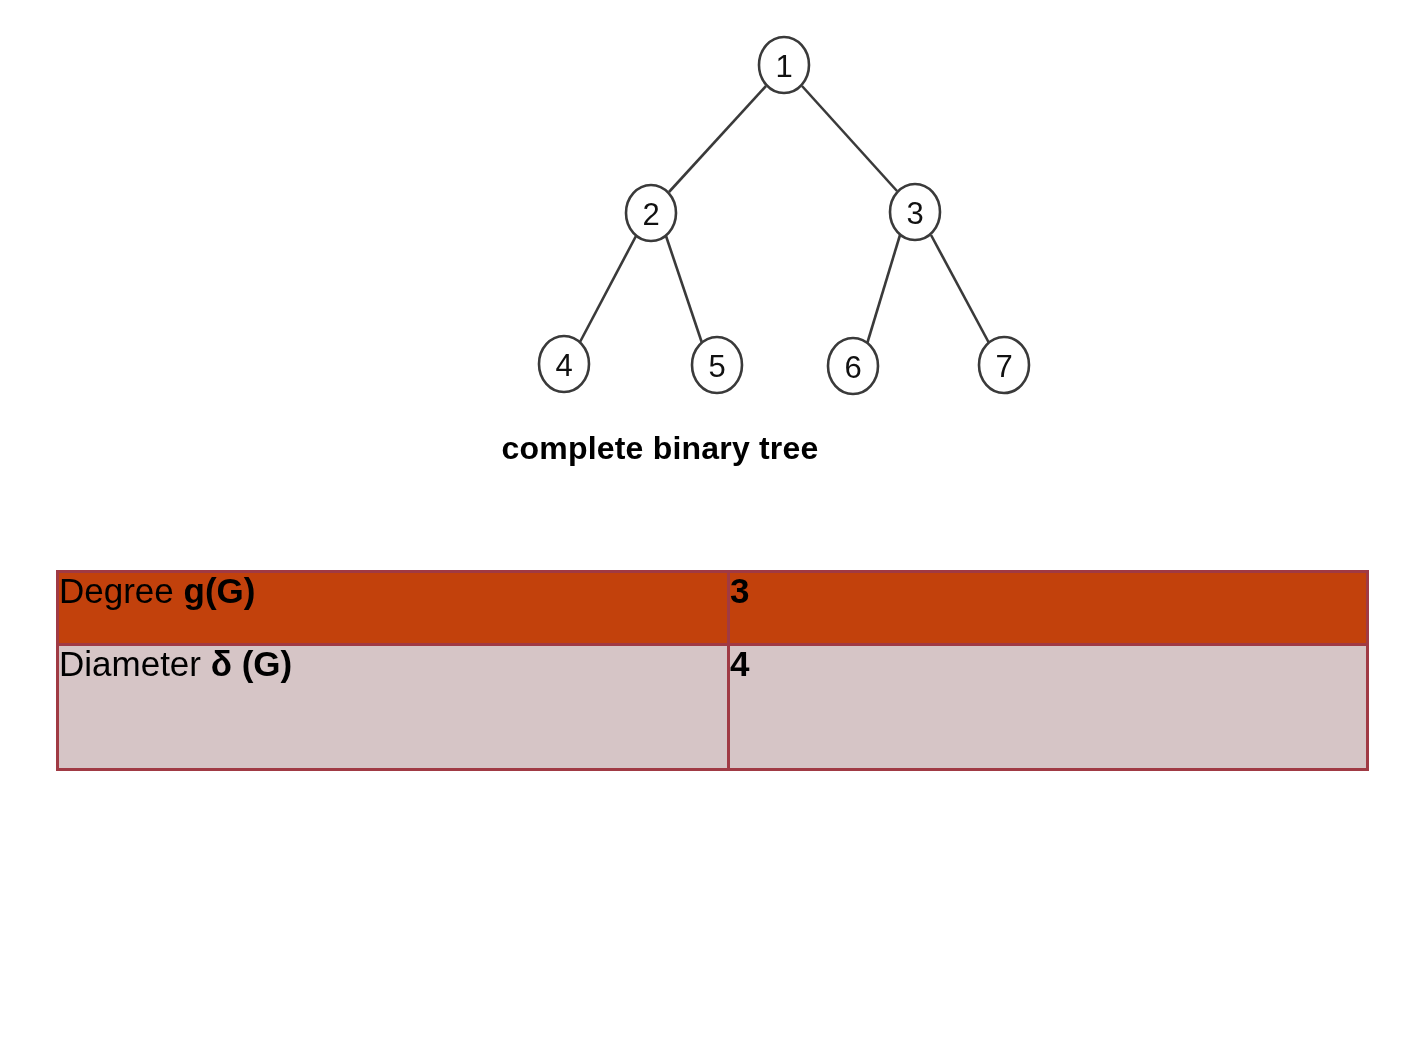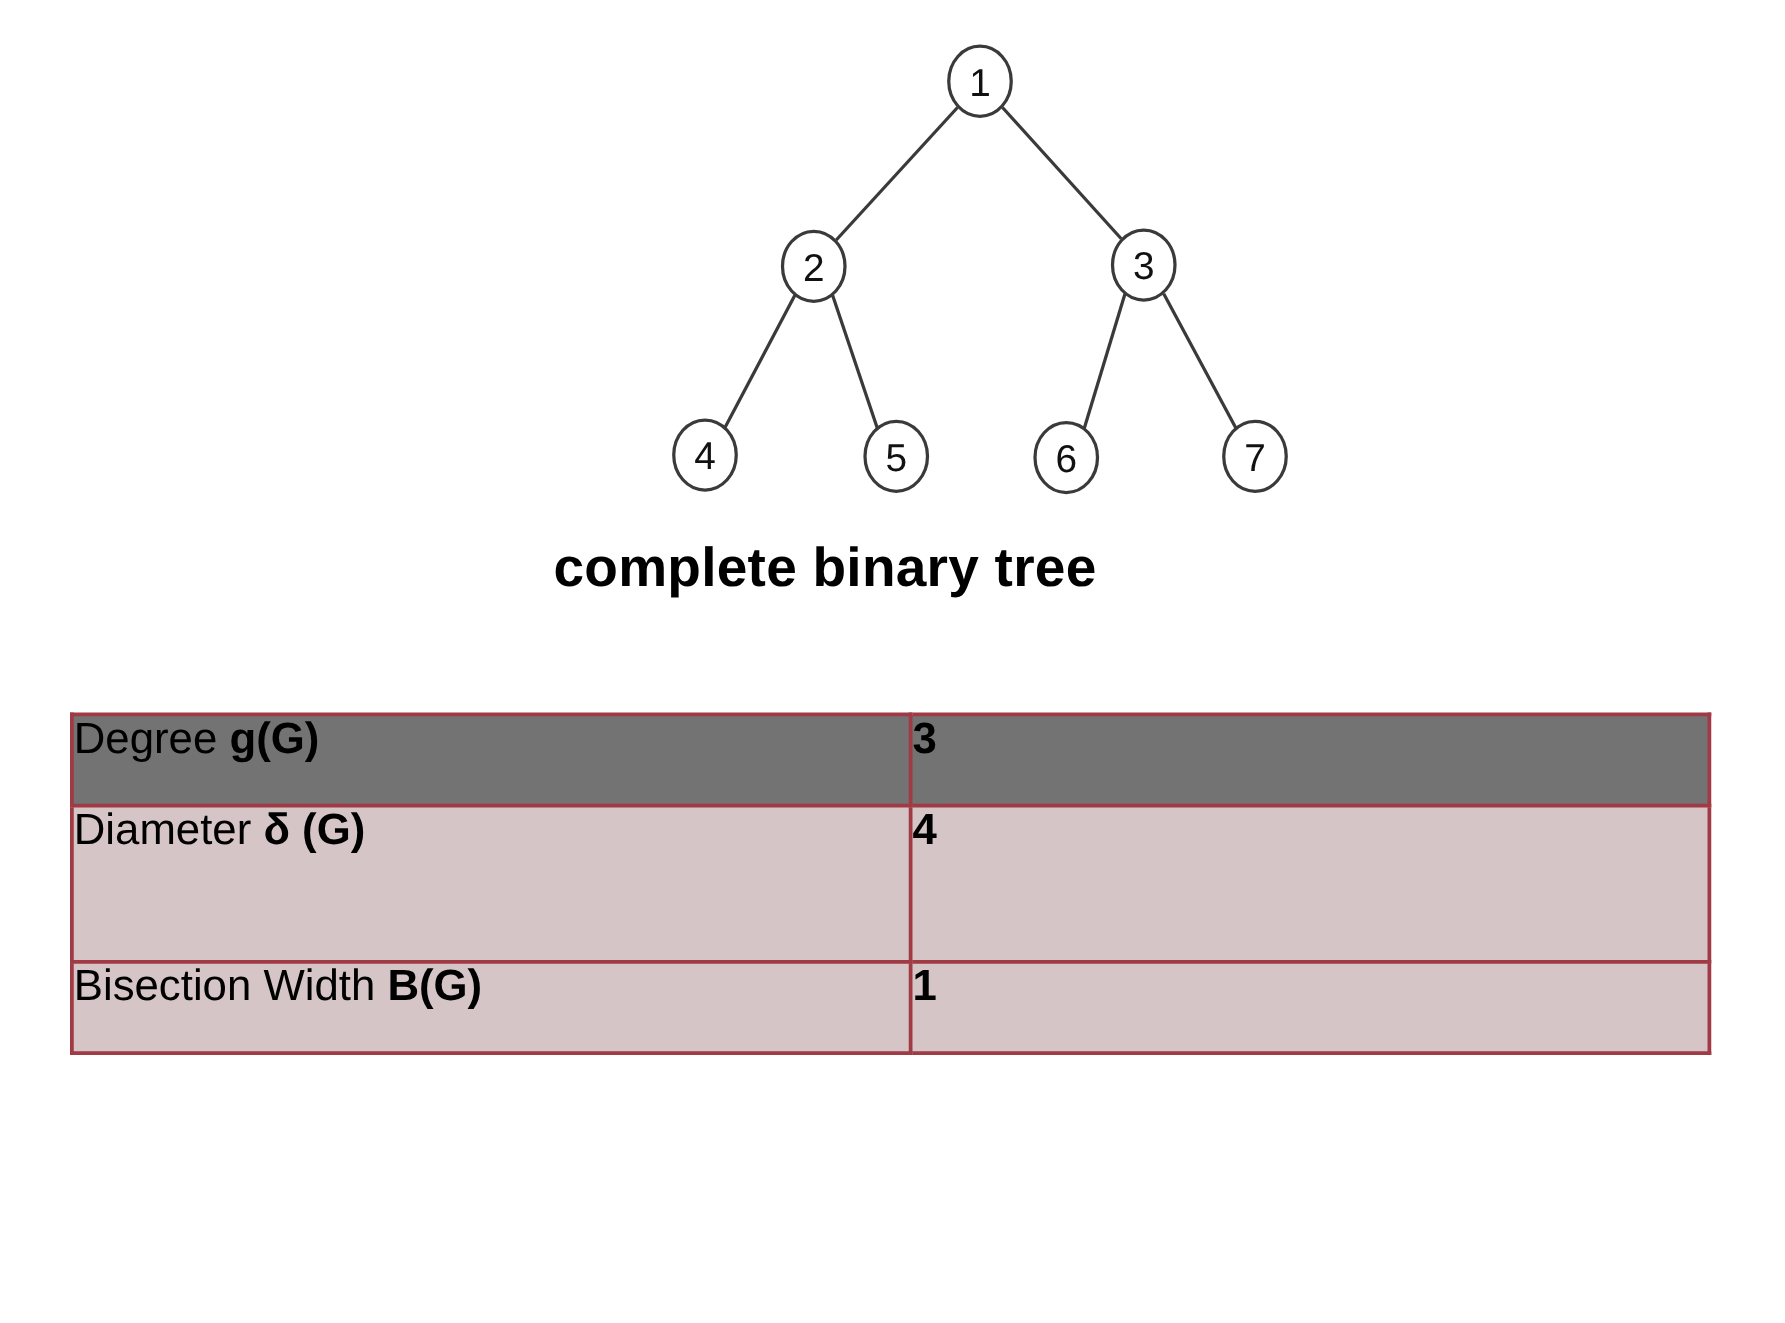--- a/index.html
+++ b/index.html
@@ -45,21 +45,21 @@
     text-anchor: middle;
     dominant-baseline: central;
   }
   #figure-caption {
     position: absolute;
     left: 0;
     top: 430px;
     width: 1320px;
     text-align: center;
     font-family: "Liberation Sans", sans-serif;
-    font-size: 44px;
+    font-size: 32px;
     font-weight: bold;
     color: #000000;
     letter-spacing: 0.2px;
   }
 
   
   #metrics-table {
     position: absolute;
     left: 56px;
     top: 570px;
@@ -69,21 +69,21 @@
     border: 3px solid #a03a44;
   }
   #metrics-table td {
     border: 3px solid #a03a44;
     padding: 0;
     vertical-align: top;
   }
   #metrics-table col.label-col { width: 671px; }
   #metrics-table col.value-col { width: 639px; }
 
-  .row-light td { background: #737373; }
+  .row-light td { background: #c2410c; }
   .row-dark  td { background: #d6c5c6; }
 
   .cell-label {
     font-size: 35px;
     color: #000000;
     line-height: 1.0;
     padding: 22px 0 18px 22px;
     white-space: nowrap;
   }
   .cell-label .sym { font-weight: bold; }
@@ -154,18 +154,14 @@
   </colgroup>
   <tbody>
     <tr class="row-light h-short">
       <td class="cell-label"><span>Degree </span><span class="sym">g(G)</span></td>
       <td class="cell-value">3</td>
     </tr>
     <tr class="row-dark h-tall">
       <td class="cell-label"><span>Diameter </span><span class="sym">δ (G)</span></td>
       <td class="cell-value">4</td>
     </tr>
-    <tr class="row-dark h-mid">
-      <td class="cell-label"><span>Bisection Width </span><span class="sym">B(G)</span></td>
-      <td class="cell-value">1</td>
-    </tr>
   </tbody>
 </table>
 
 </body></html>

